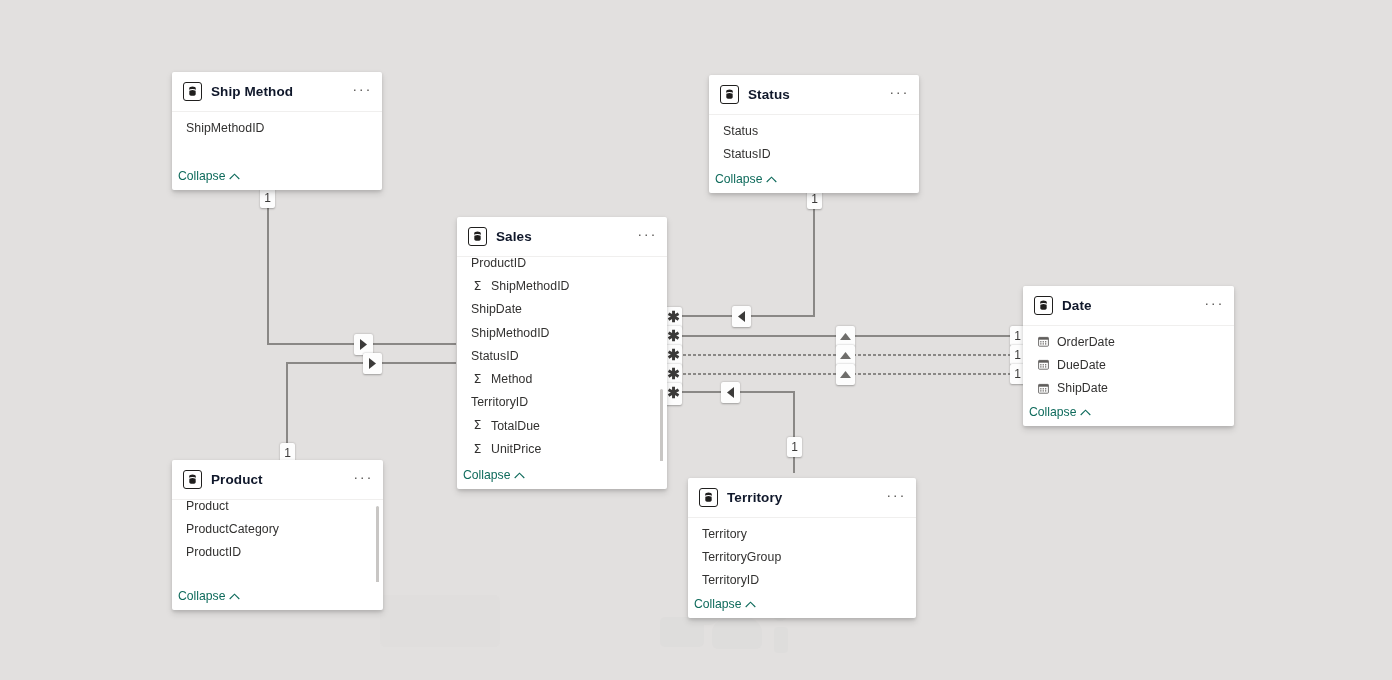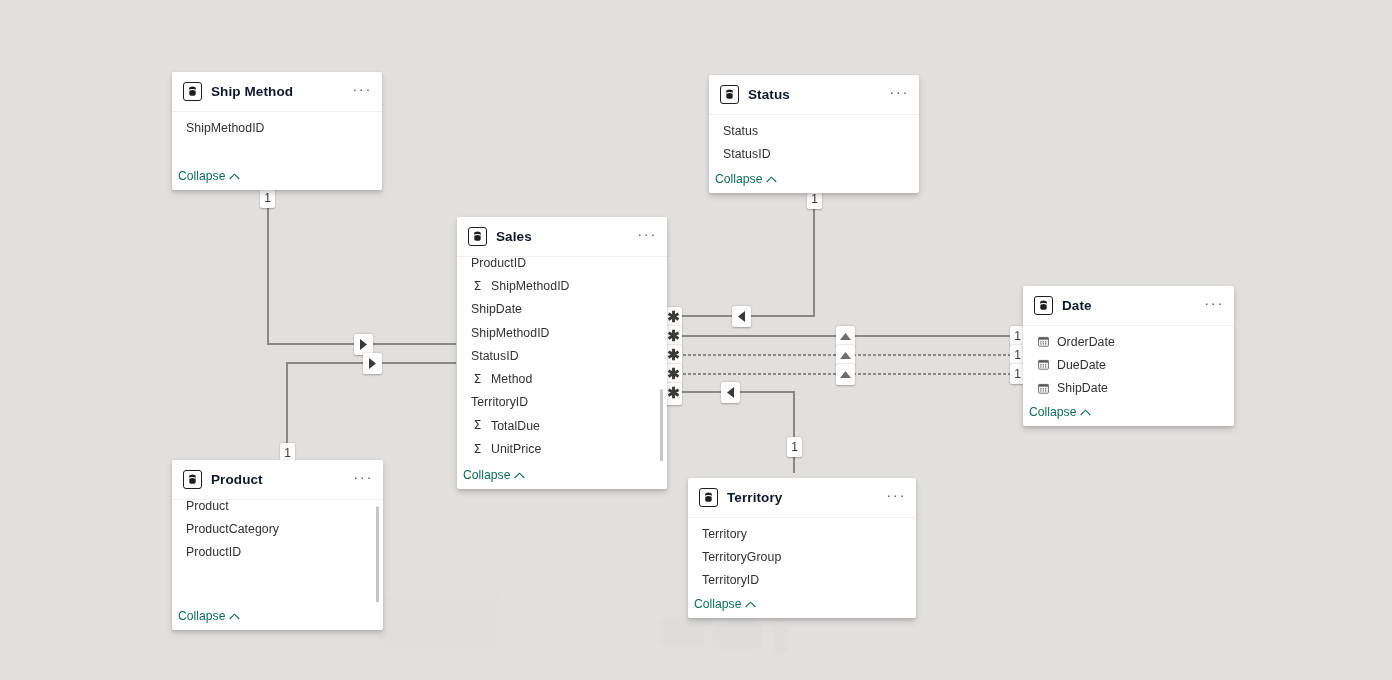--- a/index.html
+++ b/index.html
@@ -488,21 +488,21 @@
         </div>
         <div class="tbl-foot">
           <span class="collapse-lbl">Collapse</span>
           <span>
             <svg class="chev" width="11" height="7" viewBox="0 0 11 7">
               <path d="M0.7 6 L5.5 1.2 L10.3 6" fill="none" stroke="#0f6b5c" stroke-width="1.1"></path>
             </svg>
           </span>
         </div>
       </div>
-      <div class="tbl" style="left: 172px; top: 460px; width: 211px; height: 170px; justify-content: space-between;">
+      <div class="tbl" style="left: 172px; top: 460px; width: 211px; height: 150px; justify-content: space-between;">
         <div class="tbl-head">
           <span class="tbl-ico">
             <svg width="11" height="11" viewBox="0 0 11 11">
               <ellipse cx="5.5" cy="2" rx="3.1" ry="1.5" fill="#201f1e"></ellipse>
               <rect x="2.4" y="2" width="6.2" height="2.3" fill="#201f1e"></rect>
               <ellipse cx="5.5" cy="4.4" rx="3.1" ry="1.4" fill="#ffffff"></ellipse>
               <ellipse cx="5.5" cy="5.6" rx="3.1" ry="1.5" fill="#201f1e"></ellipse>
               <rect x="2.4" y="5.6" width="6.2" height="2.6" fill="#201f1e"></rect>
               <ellipse cx="5.5" cy="8.2" rx="3.1" ry="1.5" fill="#201f1e"></ellipse>
             </svg>

